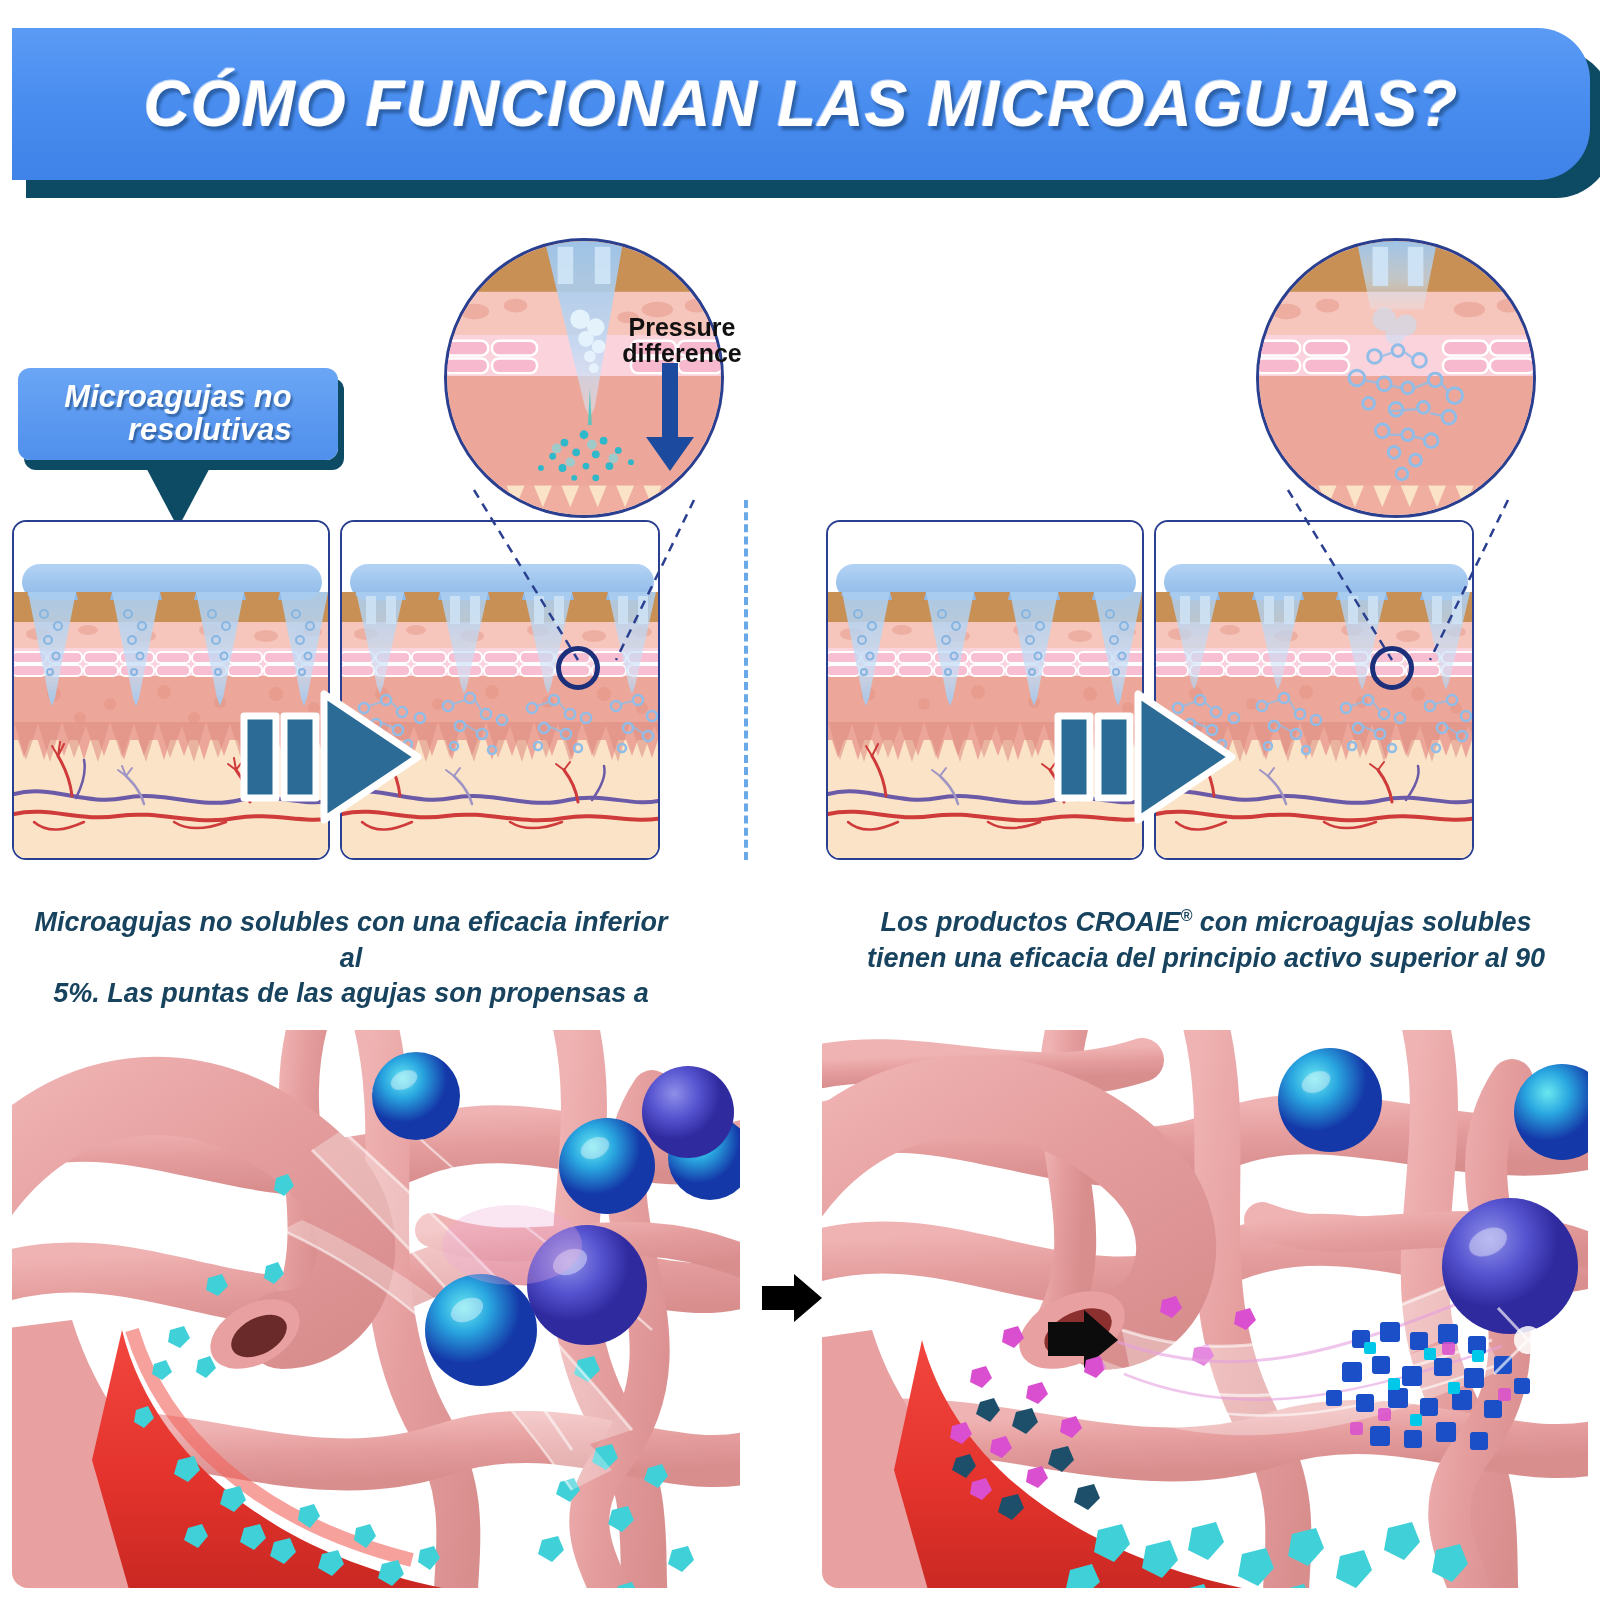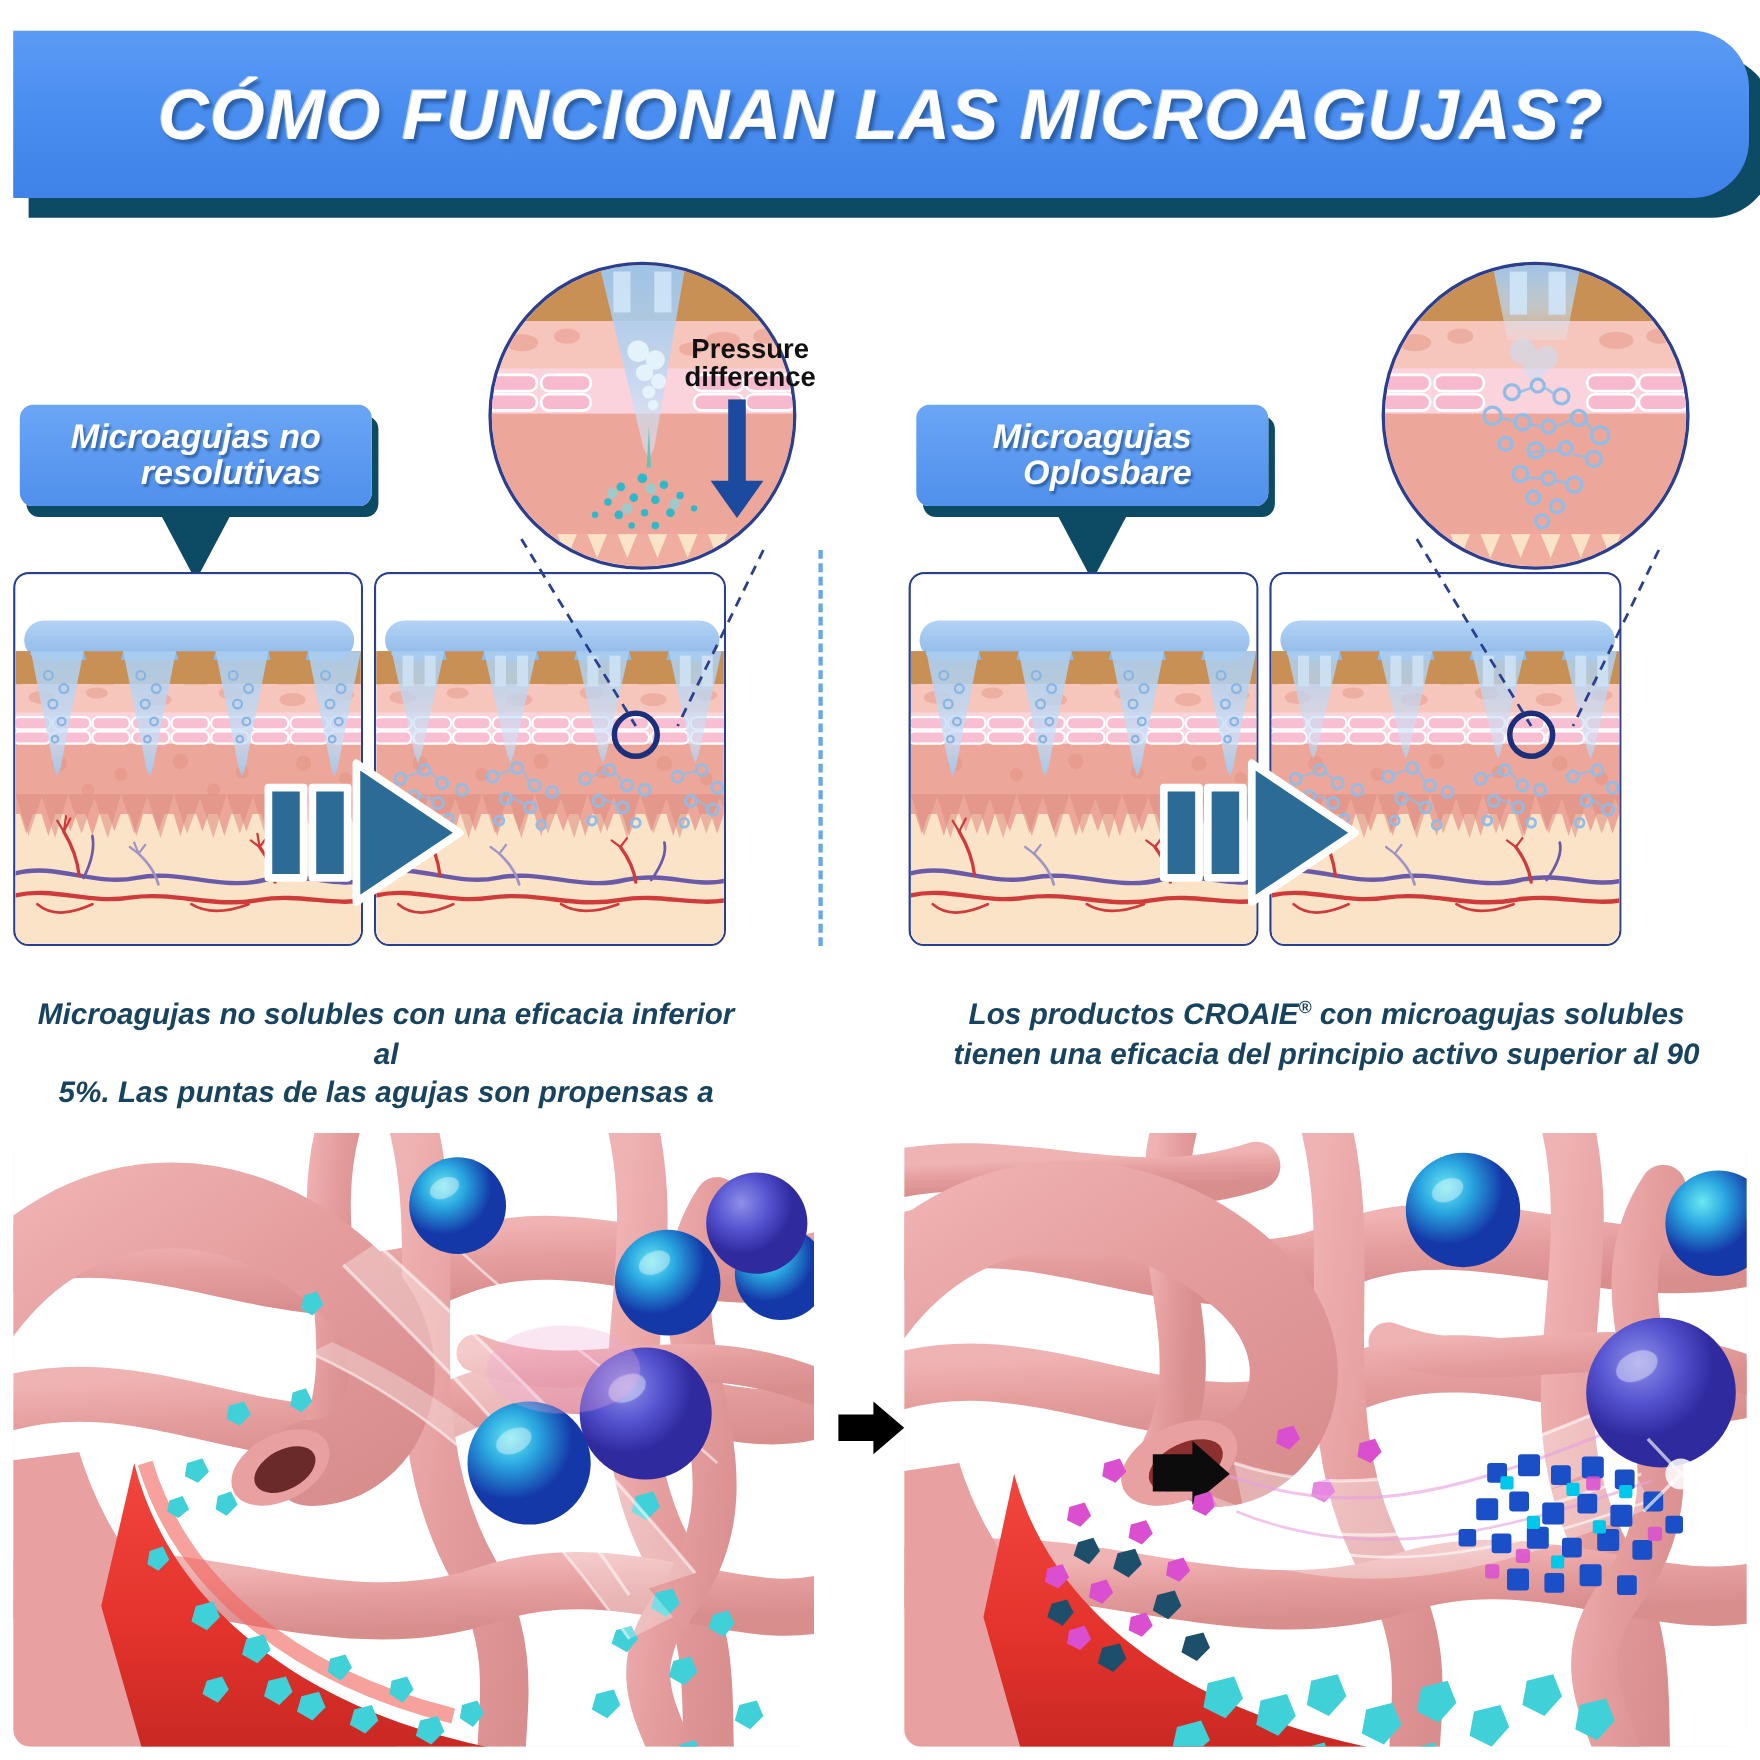--- a/index.html
+++ b/index.html
@@ -113,29 +113,20 @@
   <div class="callout" style="left:18px; top:368px;">
     <div class="box">
       <div class="txt">
         <span>Microagujas no</span><br>
         <span>resolutivas</span>
       </div>
     </div>
     <div class="tail"></div>
   </div>
 
-  <div class="callout" style="left:833px; top:368px;">
-    <div class="box">
-      <div class="txt">
-        <span>Microagujas</span><br>
-        <span>Oplosbare</span>
-      </div>
-    </div>
-    <div class="tail"></div>
-  </div>
 
   <div class="lens" style="left:444px; top:238px; width:280px; height:280px;">
     <svg class="lens-inner" viewBox="0 0 280 280">
       <defs>
         <clipPath id="lensClipA">
             <circle cx="140" cy="140" r="140"></circle>
           </clipPath>
         <linearGradient id="ndlA" x1="0" y1="0" x2="0" y2="1">
           <stop offset="0%" stop-color="#9cc6ee" stop-opacity=".95"></stop>
           <stop offset="60%" stop-color="#bcd9f5" stop-opacity=".8"></stop>
@@ -202,21 +193,21 @@
         </g>
         <g fill="#7fd8df" opacity=".7">
           <circle cx="112" cy="212" r="5"></circle>
             <circle cx="148" cy="208" r="5"></circle>
           <circle cx="170" cy="222" r="5"></circle>
             <circle cx="126" cy="226" r="5"></circle>
         </g>
       </g>
     </svg>
   </div>
-  <div class="pressure-label" style="left:612px; top:304px; width:140px;">
+  <div class="pressure-label" style="left:612px; top:314px; width:140px;">
     <span>Pressure</span><br>
     <span>difference</span>
   </div>
   <svg style="position:absolute; left:644px; top:363px; width:52px; height:110px;" viewBox="0 0 52 110">
     <path d="M18 0 L34 0 L34 74 L50 74 L26 108 L2 74 L18 74 Z" fill="#1b4a9e"></path>
   </svg>
 
   <div class="lens" style="left:1256px; top:238px; width:280px; height:280px;">
     <svg class="lens-inner" viewBox="0 0 280 280">
       <defs>

